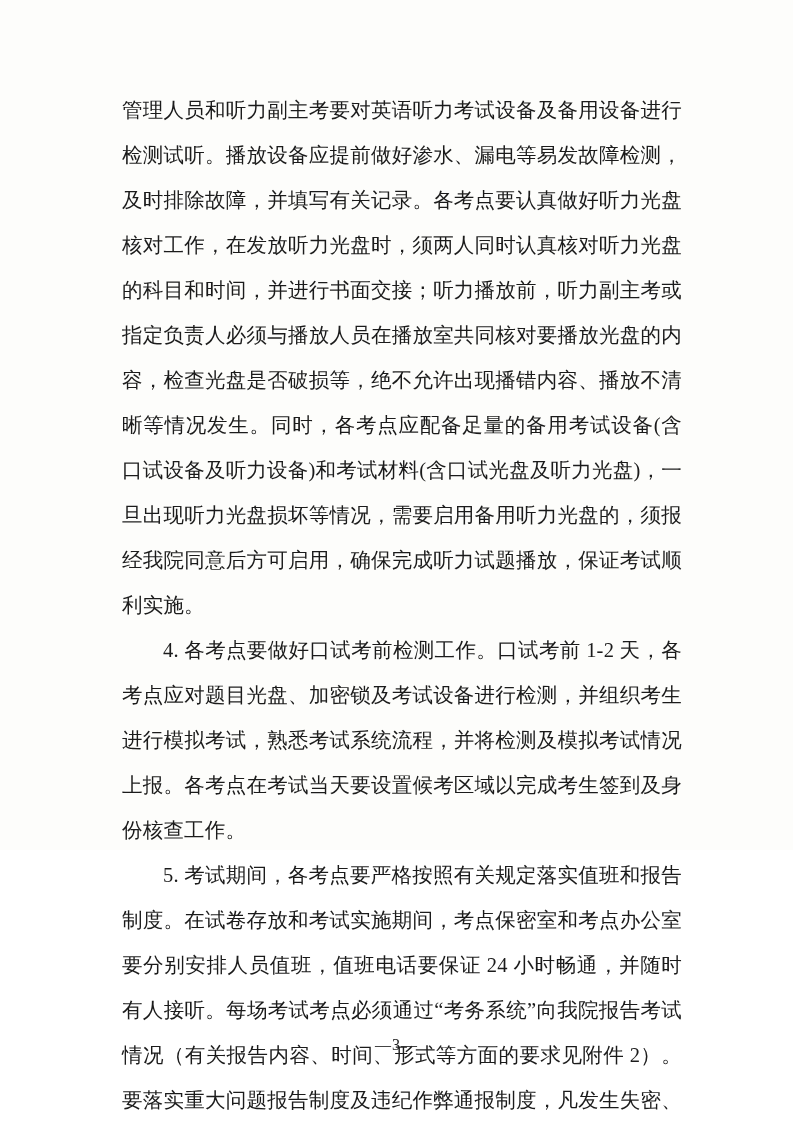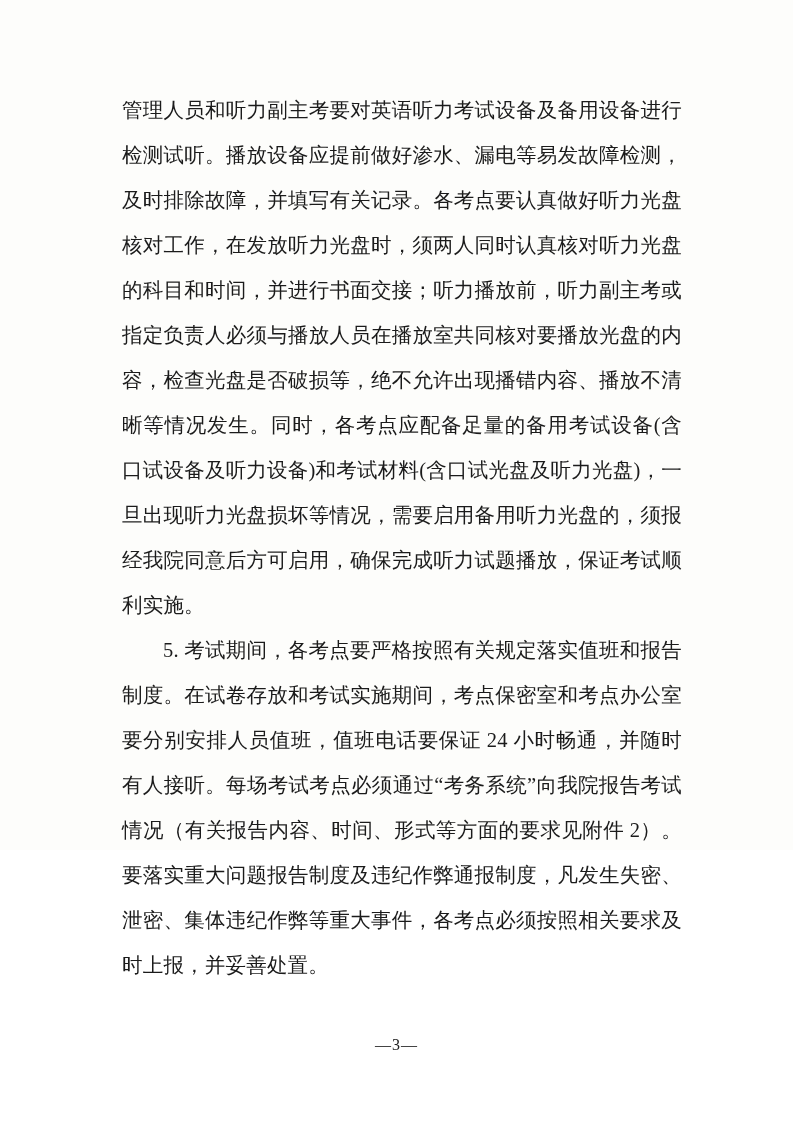--- a/index.html
+++ b/index.html
@@ -52,17 +52,18 @@
     font-family: "Liberation Serif", "DejaVu Serif", serif;
     letter-spacing: 1px;
   }
 </style>
 </head>
 <body>
 
 <div class="page">
   <div class="content">
     <p class="para">管理人员和听力副主考要对英语听力考试设备及备用设备进行检测试听。播放设备应提前做好渗水、漏电等易发故障检测，及时排除故障，并填写有关记录。各考点要认真做好听力光盘核对工作，在发放听力光盘时，须两人同时认真核对听力光盘的科目和时间，并进行书面交接；听力播放前，听力副主考或指定负责人必须与播放人员在播放室共同核对要播放光盘的内容，检查光盘是否破损等，绝不允许出现播错内容、播放不清晰等情况发生。同时，各考点应配备足量的备用考试设备(含口试设备及听力设备)和考试材料(含口试光盘及听力光盘)，一旦出现听力光盘损坏等情况，需要启用备用听力光盘的，须报经我院同意后方可启用，确保完成听力试题播放，保证考试顺利实施。</p>
+    <p class="para indent">4. 各考点要做好口试考前检测工作。口试考前 1-2 天，各考点应对题目光盘、加密锁及考试设备进行检测，并组织考生进行模拟考试，熟悉考试系统流程，并将检测及模拟考试情况上报。各考点在考试当天要设置候考区域以完成考生签到及身份核查工作。</p>
     <p class="para indent">5. 考试期间，各考点要严格按照有关规定落实值班和报告制度。在试卷存放和考试实施期间，考点保密室和考点办公室要分别安排人员值班，值班电话要保证 24 小时畅通，并随时有人接听。每场考试考点必须通过“考务系统”向我院报告考试情况（有关报告内容、时间、形式等方面的要求见附件 2）。要落实重大问题报告制度及违纪作弊通报制度，凡发生失密、泄密、集体违纪作弊等重大事件，各考点必须按照相关要求及时上报，并妥善处置。</p>
 
   </div>
   <div class="footer">—3—</div>
 </div>
 
 </body></html>

